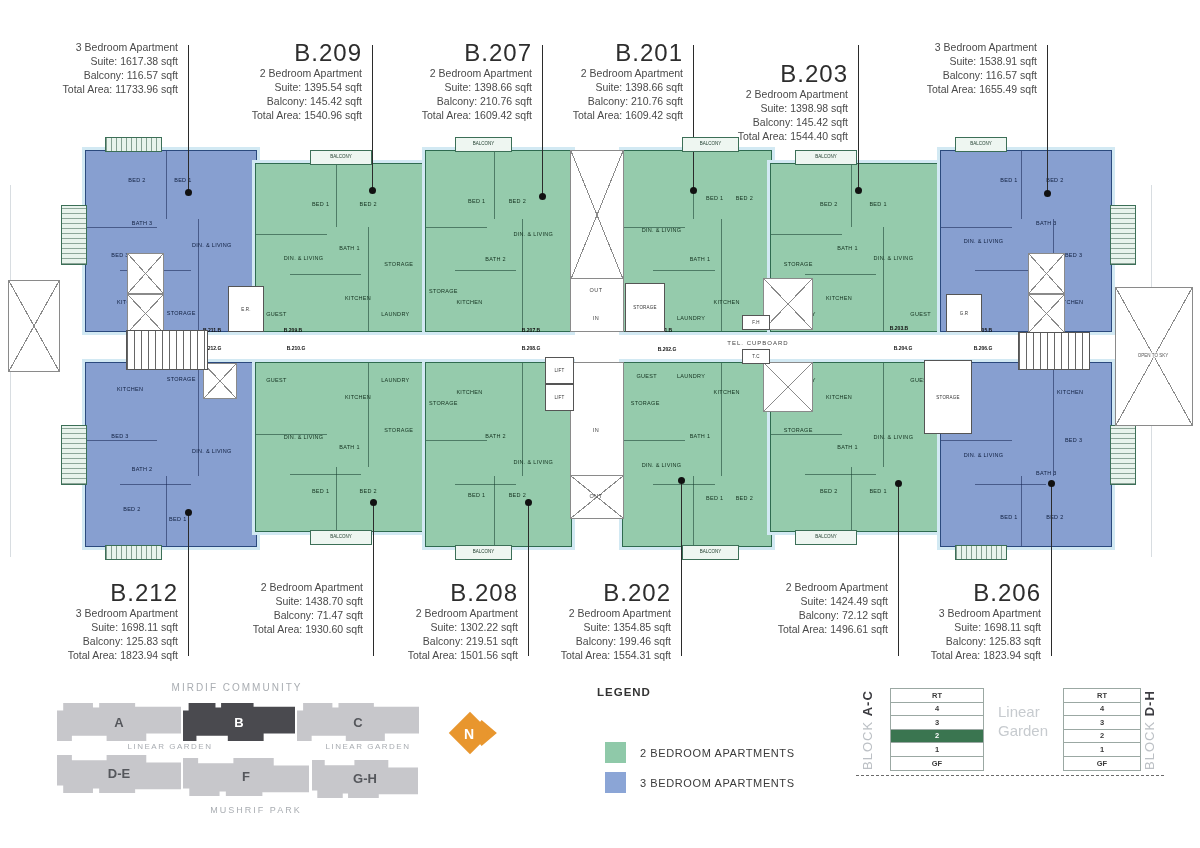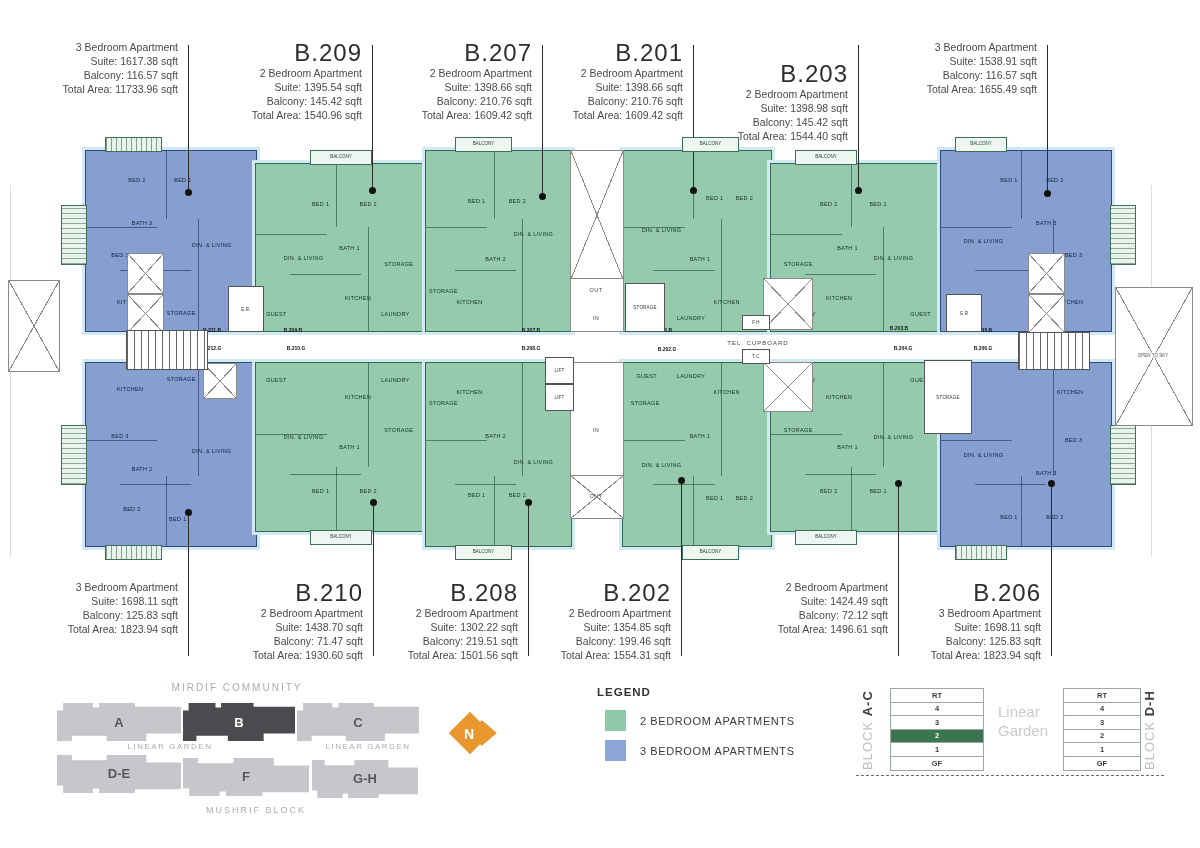--- a/index.html
+++ b/index.html
@@ -38,21 +38,21 @@
   .corrlab{position:absolute;font-size:6px;letter-spacing:1px;color:#444;white-space:nowrap;transform:translate(-50%,-50%);}
   .shaftlab{position:absolute;font-size:5.5px;color:#444;transform:translate(-50%,-50%);letter-spacing:.5px;}
   .faint{position:absolute;background:#d8dde1;}
   
   .smlabel{font-size:10px;letter-spacing:2px;color:#a9adb2;position:absolute;transform:translateX(-50%);white-space:nowrap;}
   .blk{position:absolute;filter:drop-shadow(0 0 .6px #4a4a4c);
        clip-path:polygon(0% 20%,5% 20%,5% 0%,29% 0%,29% 12%,34% 12%,34% 0%,63% 0%,63% 10%,100% 10%,100% 80%,72% 80%,72% 100%,40% 100%,40% 86%,12% 86%,12% 100%,0% 100%);
        display:flex;align-items:center;justify-content:center;font-weight:bold;font-size:13px;color:#55575c;}
   .blk.dark{background:#4a4a4f;color:#fff;}
   .blk.light{background:#c7c7cb;}
-  .legend-item{position:absolute;display:flex;align-items:center;gap:14px;}
+  .legend-item{position:absolute;display:flex;align-items:center;gap:14px;margin-top:32px;}
   .legend-sw{width:21px;height:21px;}
   .legend-tx{font-size:11px;letter-spacing:.6px;color:#3a3a3a;}
   .ftable{position:absolute;border:1px solid #9ba8a3;background:#fff;}
   .frow{box-sizing:border-box;height:13.5px;border-bottom:1px solid #9ba8a3;display:flex;align-items:center;justify-content:center;
         font-size:7.5px;font-weight:bold;color:#3b3b3b;}
   .frow:last-child{border-bottom:none;}
   .frow.hl{color:#fff;}
   .vblock{position:absolute;writing-mode:vertical-rl;transform:rotate(180deg);font-size:13px;letter-spacing:1px;white-space:nowrap;}
   .vblock .g{color:#bcc0c5;}
   .vblock .d{color:#3b3b40;font-weight:bold;}
@@ -210,20 +210,21 @@
         <div class="part" style="left: 0px; top: 76.86px; width: 71.4px; height: 1px;"></div>
         <div class="room" style="left: 26%; top: 14%;">KITCHEN</div>
         <div class="room" style="left: 56%; top: 9%;">STORAGE</div>
         <div class="room" style="left: 20%; top: 40%;">BED 3</div>
         <div class="room" style="left: 33%; top: 58%;">BATH 2</div>
         <div class="room" style="left: 27%; top: 80%;">BED 2</div>
         <div class="room" style="left: 54%; top: 85%;">BED 1</div>
         <div class="room" style="left: 74%; top: 48%;">DIN. &amp; LIVING</div>
       </div>
       <div class="ulabel" style="left: 8px; top: 580px;">
+        <div class="uid">B.212</div>
         <div class="uline">3 Bedroom Apartment</div>
         <div class="uline">Suite: 1698.11 sqft</div>
         <div class="uline">Balcony: 125.83 sqft</div>
         <div class="uline">Total Area: 1823.94 sqft</div>
       </div>
       <div class="leader" style="left: 188px; top: 512px; height: 144px;"></div>
       <div class="dot" style="left: 185px; top: 509px;"></div>
       <div class="doorlab" style="left: 212px; top: 348px;">B.212.G</div>
       <div class="unit green" style="left: 255px; top: 362px; width: 170px; height: 168px;">
         <div class="part" style="left: 79.9px; top: 104.16px; width: 1px; height: 63.84px;"></div>
@@ -233,21 +234,20 @@
         <div class="room" style="left: 12%; top: 10%;">GUEST</div>
         <div class="room" style="left: 82%; top: 10%;">LAUNDRY</div>
         <div class="room" style="left: 60%; top: 20%;">KITCHEN</div>
         <div class="room" style="left: 84%; top: 40%;">STORAGE</div>
         <div class="room" style="left: 55%; top: 50%;">BATH 1</div>
         <div class="room" style="left: 28%; top: 44%;">DIN. &amp; LIVING</div>
         <div class="room" style="left: 38%; top: 76%;">BED 1</div>
         <div class="room" style="left: 66%; top: 76%;">BED 2</div>
       </div>
       <div class="ulabel" style="left: 193px; top: 580px;">
-        <div class="uid">B.210</div>
         <div class="uline">2 Bedroom Apartment</div>
         <div class="uline">Suite: 1438.70 sqft</div>
         <div class="uline">Balcony: 71.47 sqft</div>
         <div class="uline">Total Area: 1930.60 sqft</div>
       </div>
       <div class="leader" style="left: 373px; top: 502px; height: 154px;"></div>
       <div class="dot" style="left: 370px; top: 499px;"></div>
       <div class="doorlab" style="left: 296px; top: 348px;">B.210.G</div>
       <div class="unit green" style="left: 425px; top: 362px; width: 145px; height: 183px;">
         <div class="part" style="left: 68.15px; top: 113.46px; width: 1px; height: 69.54px;"></div>
@@ -400,21 +400,21 @@
         <div class="blk light" style="left: 57px; top: 755px; width: 124px; height: 38px; transform: scaleY(-1);">
           <span style="transform: scaleY(-1);">D-E</span>
         </div>
         <div class="blk light" style="left: 183px; top: 758px; width: 126px; height: 38px; transform: scaleY(-1);">
           <span style="transform: scaleY(-1);">F</span>
         </div>
         <div class="blk light" style="left: 312px; top: 760px; width: 106px; height: 38px; transform: scaleY(-1);">
           <span style="transform: scaleY(-1);">G-H</span>
         </div>
       </div>
-    <div class="smlabel" style="left:256px;top:805px;font-size:9px;">MUSHRIF BLOCK</div>
+    <div class="smlabel" style="left:256px;top:805px;font-size:9px;">MUSHRIF PARK</div>
   </div>
 
   <div class="abs" style="left:447px;top:710px;width:60px;height:56px;">
     <svg width="60" height="56" viewBox="0 0 60 56">
       <rect x="8" y="8" width="30" height="30" transform="rotate(45 23 23)" fill="#e8962e"></rect>
       <polyline points="33,12 46,23 33,34" fill="none" stroke="#e8962e" stroke-width="5"></polyline>
       <text x="22" y="29" text-anchor="middle" font-size="14" font-weight="bold" fill="#fff" font-family="Liberation Sans, sans-serif">N</text>
     </svg>
   </div>
 

